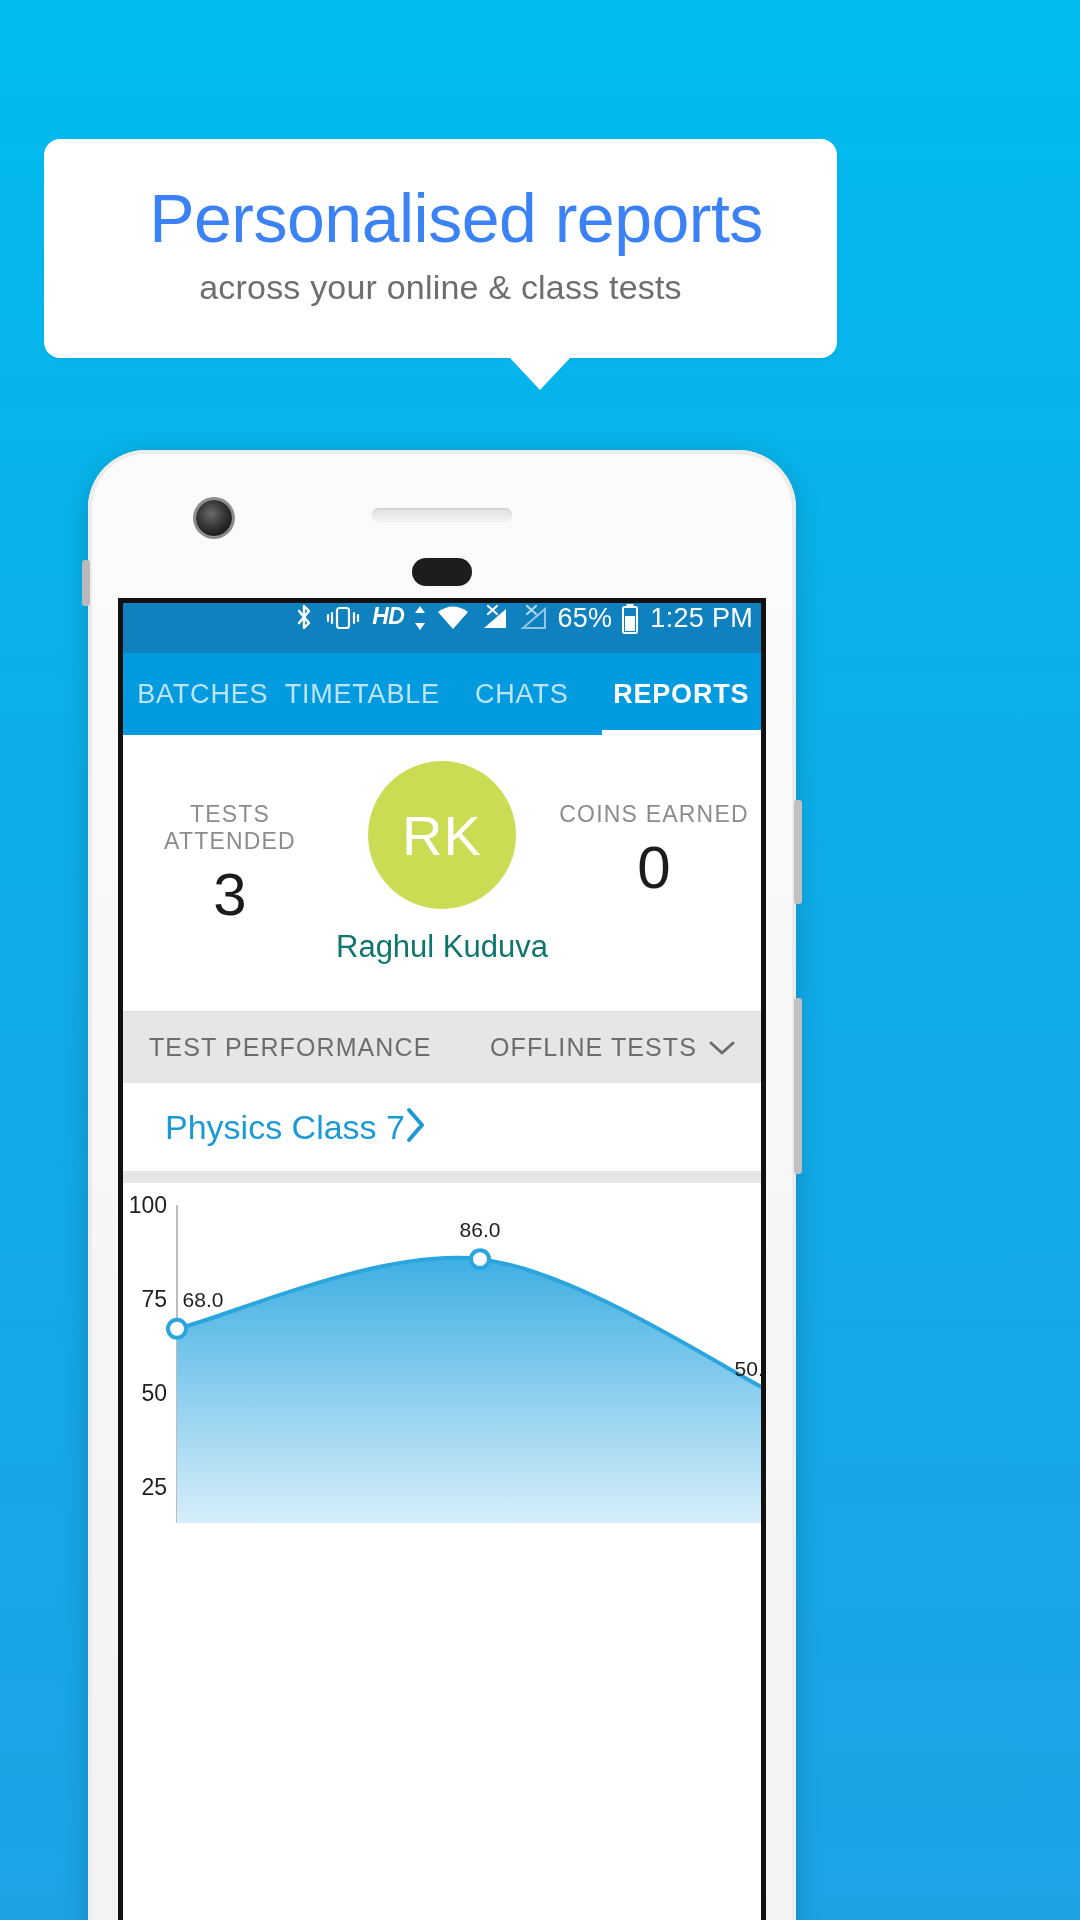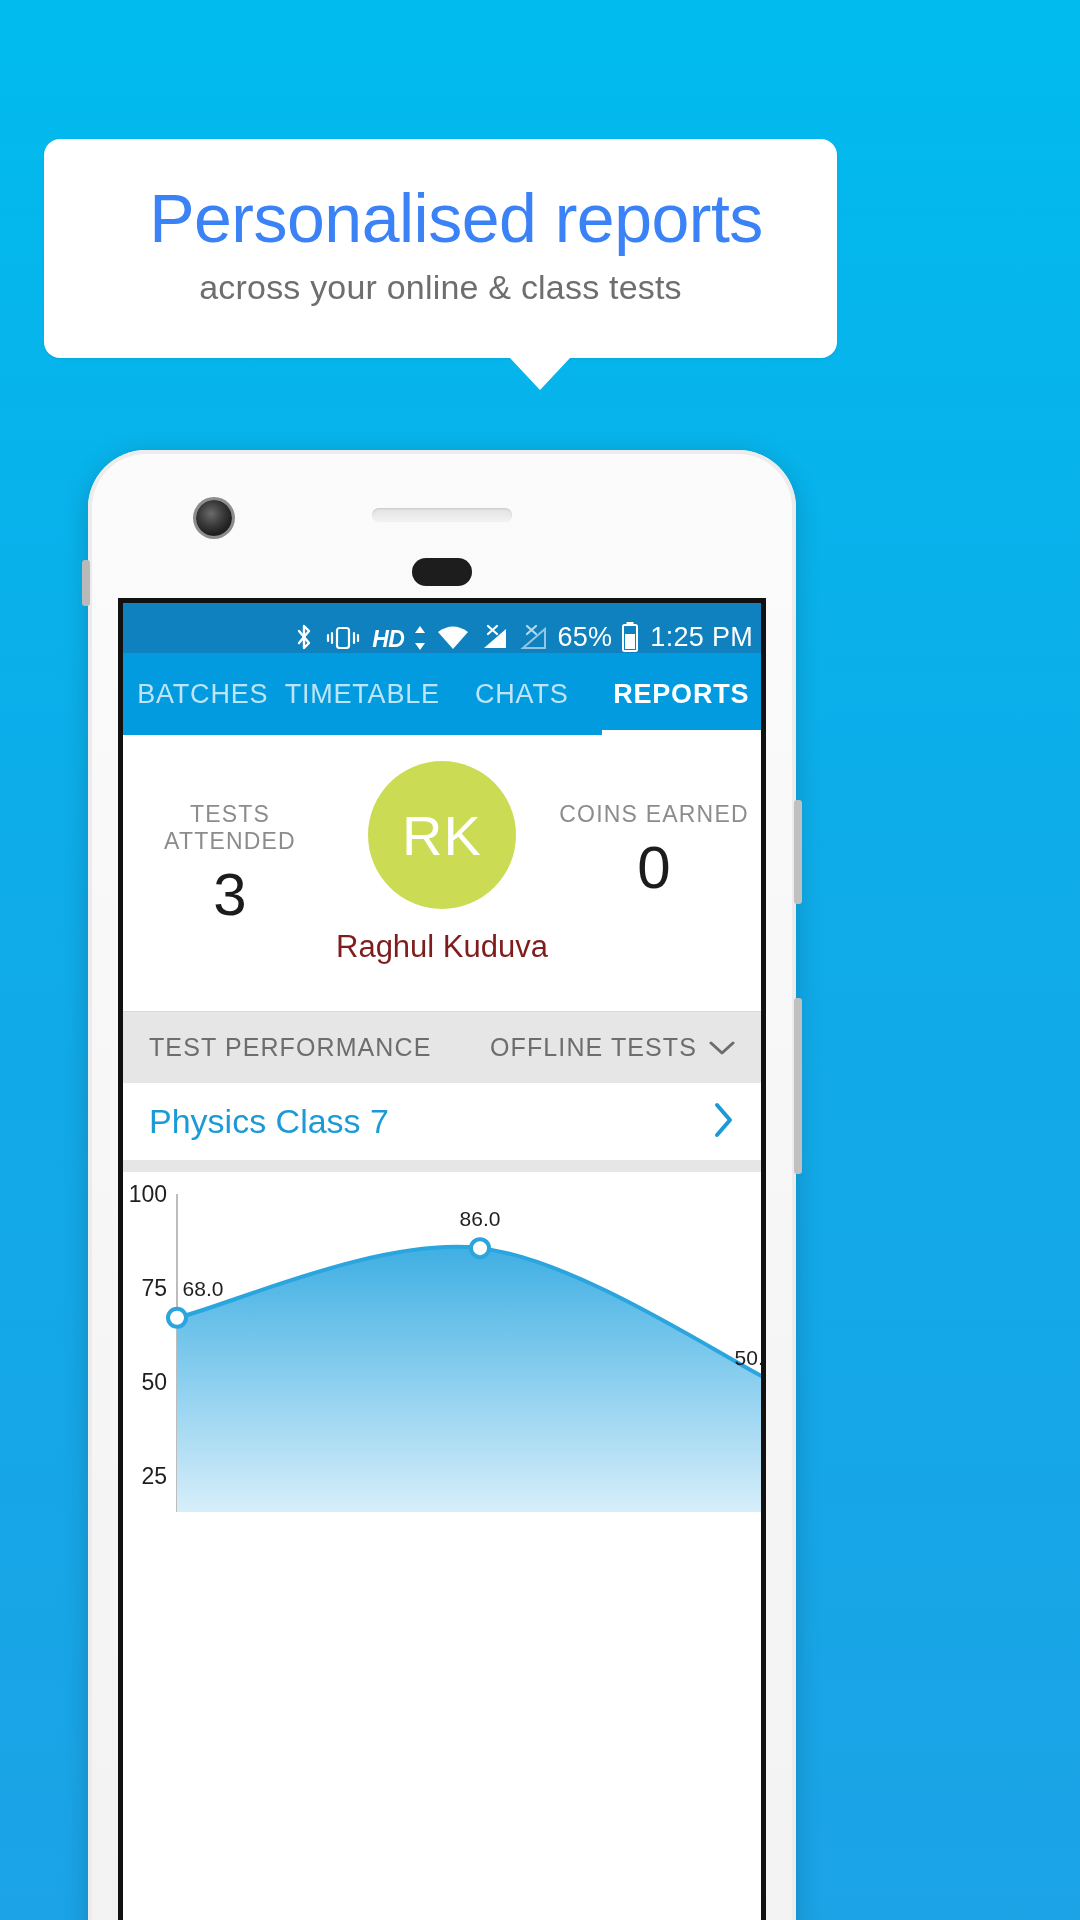--- a/index.html
+++ b/index.html
@@ -101,21 +101,21 @@
     overflow:hidden;
     border-top:5px solid #111;
     border-left:5px solid #111;
     border-right:5px solid #111;
   }
 
   
   #status-bar {
     height:50px;
     background:#0E81BE;
-    display:flex; align-items:flex-end; justify-content:flex-end;
+    display:flex; align-items:flex-start; justify-content:flex-end;
     padding-right:8px; gap:9px;
     color:#fff;
   }
   #status-bar .sb-ico { display:flex; align-items:center; }
   #battery-pct { font-size:27px; font-weight:400; letter-spacing:0.3px; }
   #clock { font-size:27px; font-weight:400; letter-spacing:0.3px; margin-left:2px;}
   #hd-label { font-size:23px; font-style:italic; font-weight:700; letter-spacing:-0.5px;}
 
   
   #tab-bar {
@@ -152,41 +152,41 @@
     width:210px; display:flex; flex-direction:column; align-items:center;
     padding-top:26px;
   }
   #avatar {
     width:148px; height:148px; border-radius:50%;
     background:#CBDC54;
     display:flex; align-items:center; justify-content:center;
     color:#ffffff; font-size:56px; letter-spacing:1px;
   }
   #profile-name {
-    margin-top:20px; font-size:31px; color:#7f1d1d; white-space:nowrap;
+    margin-top:20px; font-size:31px; color:#0f766e; white-space:nowrap;
   }
 
   
   #perf-header {
     height:72px; background:#E6E6E6;
     display:flex; align-items:center; justify-content:space-between;
     padding:0 26px;
     border-top:1px solid #dadada;
   }
   #perf-title { font-size:25px; color:#6d6d6d; letter-spacing:1.1px; }
   #perf-filter {
     font-size:25px; color:#6d6d6d; letter-spacing:1.1px;
     display:flex; align-items:center; gap:12px;
   }
 
   
   #subject-row {
-    height:77px; background:#fff;
-    display:flex; align-items:center; justify-content:space-between;
-    padding:0 26px;
+    height:88px; background:#fff;
+    display:flex; align-items:center; 
+    padding:0 42px;
   }
   #subject-name { font-size:34px; color:#1C9AD6; }
 
   #divider { height:12px; background:#E6E6E6; }
 
   
   #chart-area { position:relative; background:#fff; height:auto; flex:1; }
   #chart-svg { display:block; width:648px; height:340px; }
   .y-tick { font-size:23px; fill:#1f1f1f; font-family:"Liberation Sans", sans-serif; }
   .pt-label { font-size:21px; fill:#1f1f1f; font-family:"Liberation Sans", sans-serif; }

